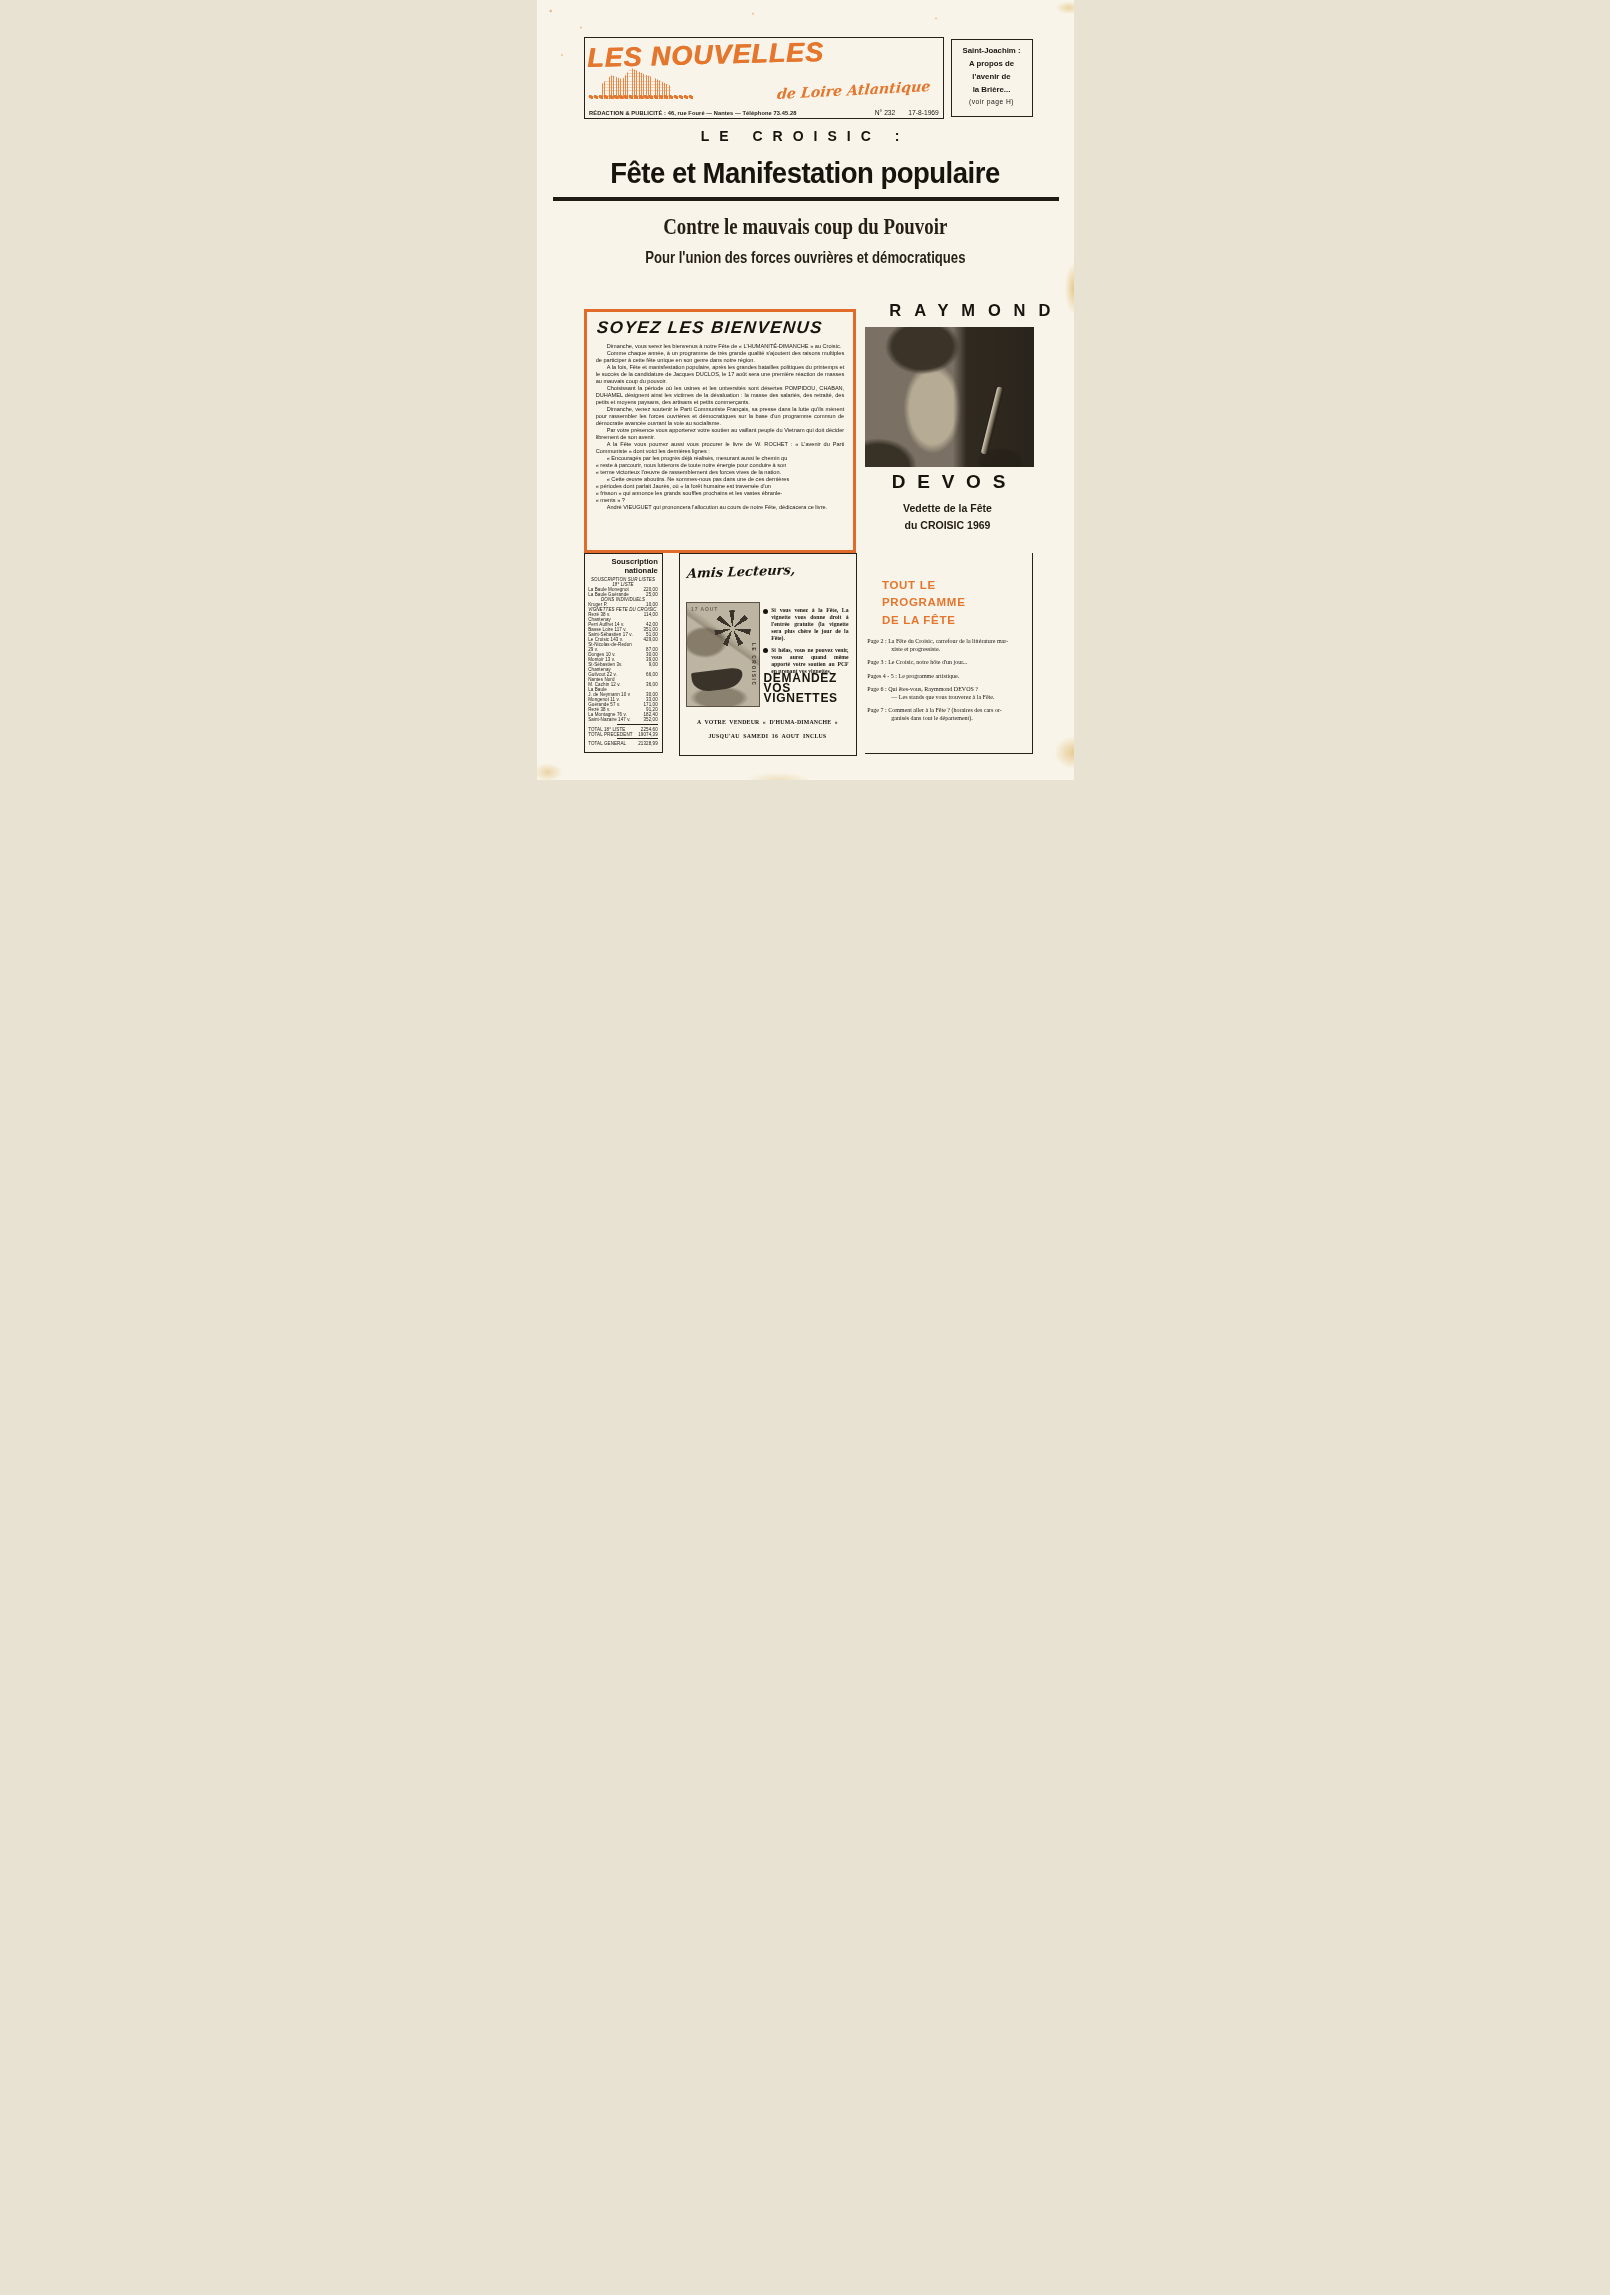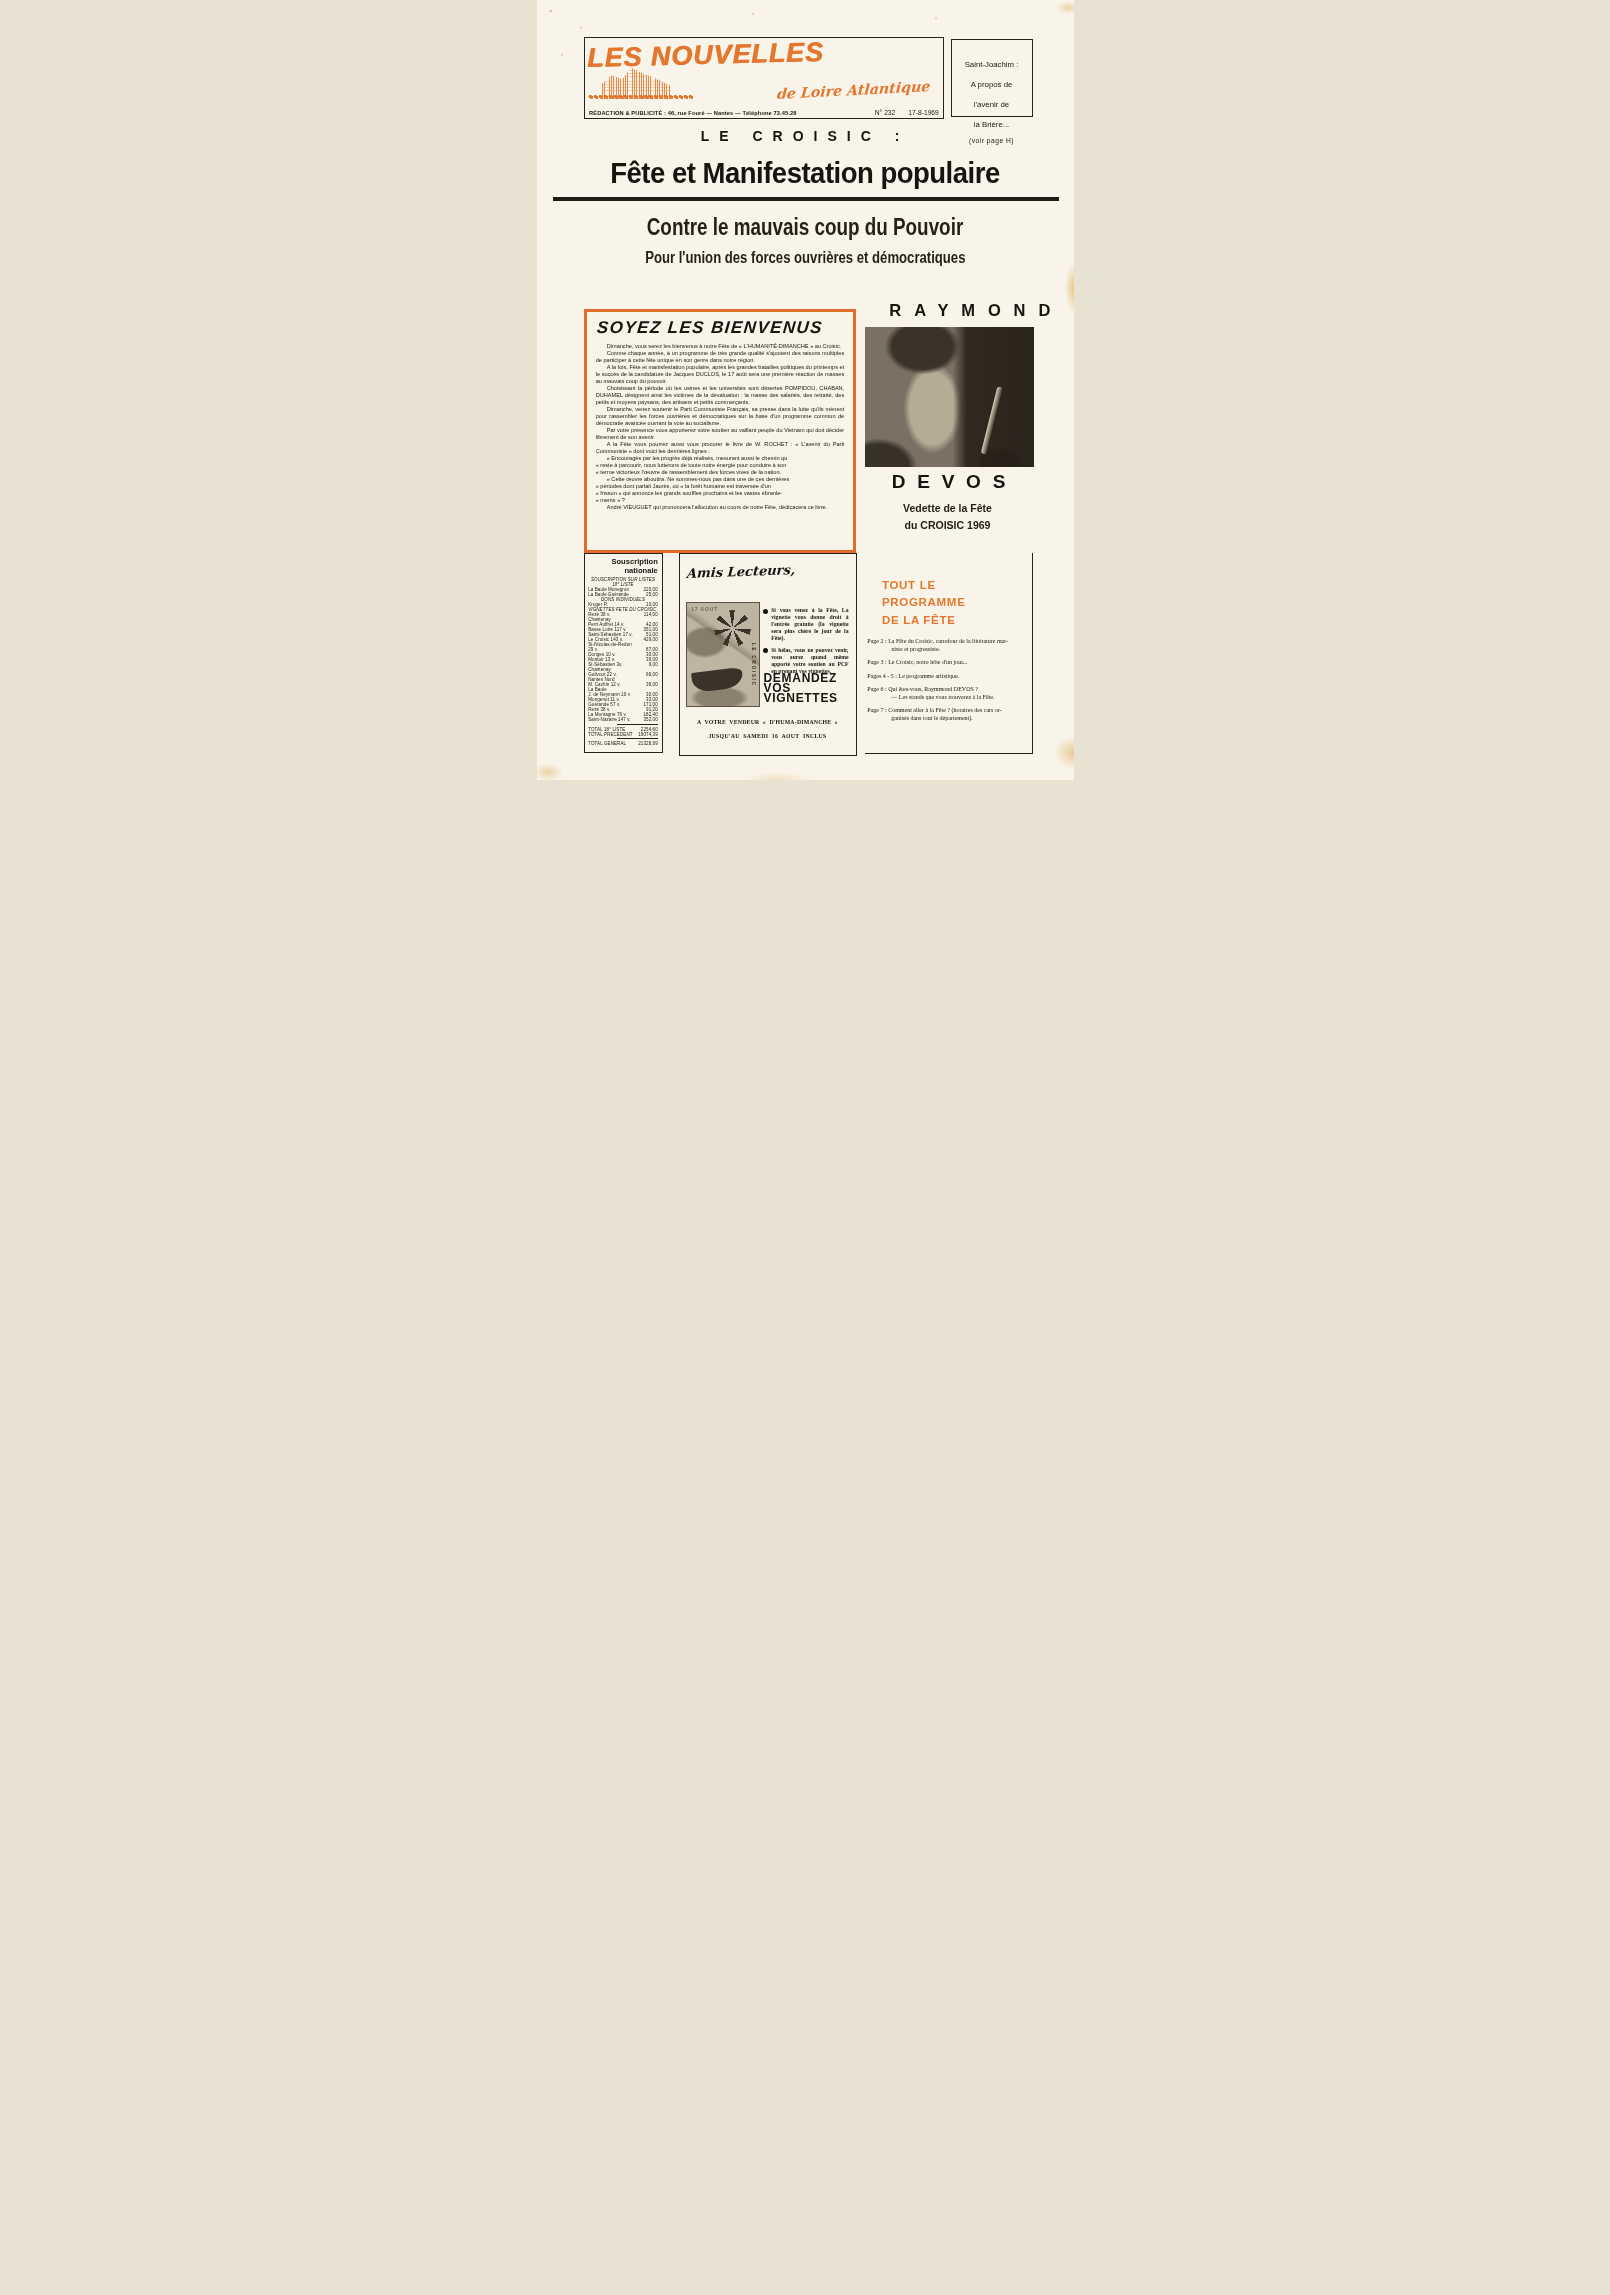--- a/index.html
+++ b/index.html
@@ -40,32 +40,32 @@
   .m-sub{position:absolute;right:12px;top:44px;font-family:"DejaVu Serif",serif;font-style:italic;
     font-weight:700;font-size:14.2px;color:#e5762e;transform:rotate(-3deg) skewX(-8deg);
     white-space:nowrap;}
   .m-info{position:absolute;left:4.6px;right:3.7px;bottom:2.3px;display:flex;align-items:baseline;}
   .m-pub{font-weight:700;font-size:5.7px;letter-spacing:0.1px;}
   .m-num{margin-left:auto;font-size:6.7px;}
   .m-date{margin-left:13px;font-size:6.7px;}
 
   
   .teaser{left:414px;top:39px;width:80px;height:76px;border:1.4px solid #262119;text-align:center;}
-  .t-lines{margin-top:15px;font-size:7.8px;font-weight:400;line-height:20px;}
+  .t-lines{margin-top:4px;font-size:7.8px;font-weight:700;line-height:13px;}
   .t-note{margin-top:2.3px;font-size:6.7px;letter-spacing:0.5px;}
 
   
   .h-kicker{left:0;right:0;top:128px;text-align:center;font-size:14px;font-weight:700;
     letter-spacing:10px;color:#17130d;}
   .h-main{left:9.2px;right:9.2px;top:157px;text-align:center;font-size:27.5px;font-weight:900;
     color:#17130d;transform:scaleY(1.08);letter-spacing:-0.5px;white-space:nowrap;}
   .h-rule{left:16.5px;right:14.7px;top:197px;height:4.1px;background:#201b14;}
   .h-sub{left:0;right:0;text-align:center;font-weight:800;color:#251f16;white-space:nowrap;}
   .h-sub .sq{display:inline-block;transform:scaleX(.82);transform-origin:center;}
-  .h-sub1{top:214px;font-size:23px;}
+  .h-sub1{top:214px;font-size:23px;font-family:Liberation Serif, serif;}
   .h-sub2{top:249px;font-size:16px;}
 
   
   .star-kicker{left:340px;width:176px;top:301px;text-align:center;font-size:16.5px;font-weight:700;
     letter-spacing:.78em;text-indent:.78em;color:#17130d;white-space:nowrap;}
   .photo{left:328px;top:327px;width:169px;height:140px;overflow:hidden;background-color:#93887a;
     background-image:
       radial-gradient(rgba(20,15,8,.20) 0.5px, transparent 0.6px),
       linear-gradient(90deg, rgba(141,131,114,0) 52%, rgba(47,41,31,.92) 60%, rgba(42,37,28,.95) 100%),
       radial-gradient(ellipse 55px 41px at 34% 14%, rgba(64,56,44,.95) 55%, transparent 68%),

